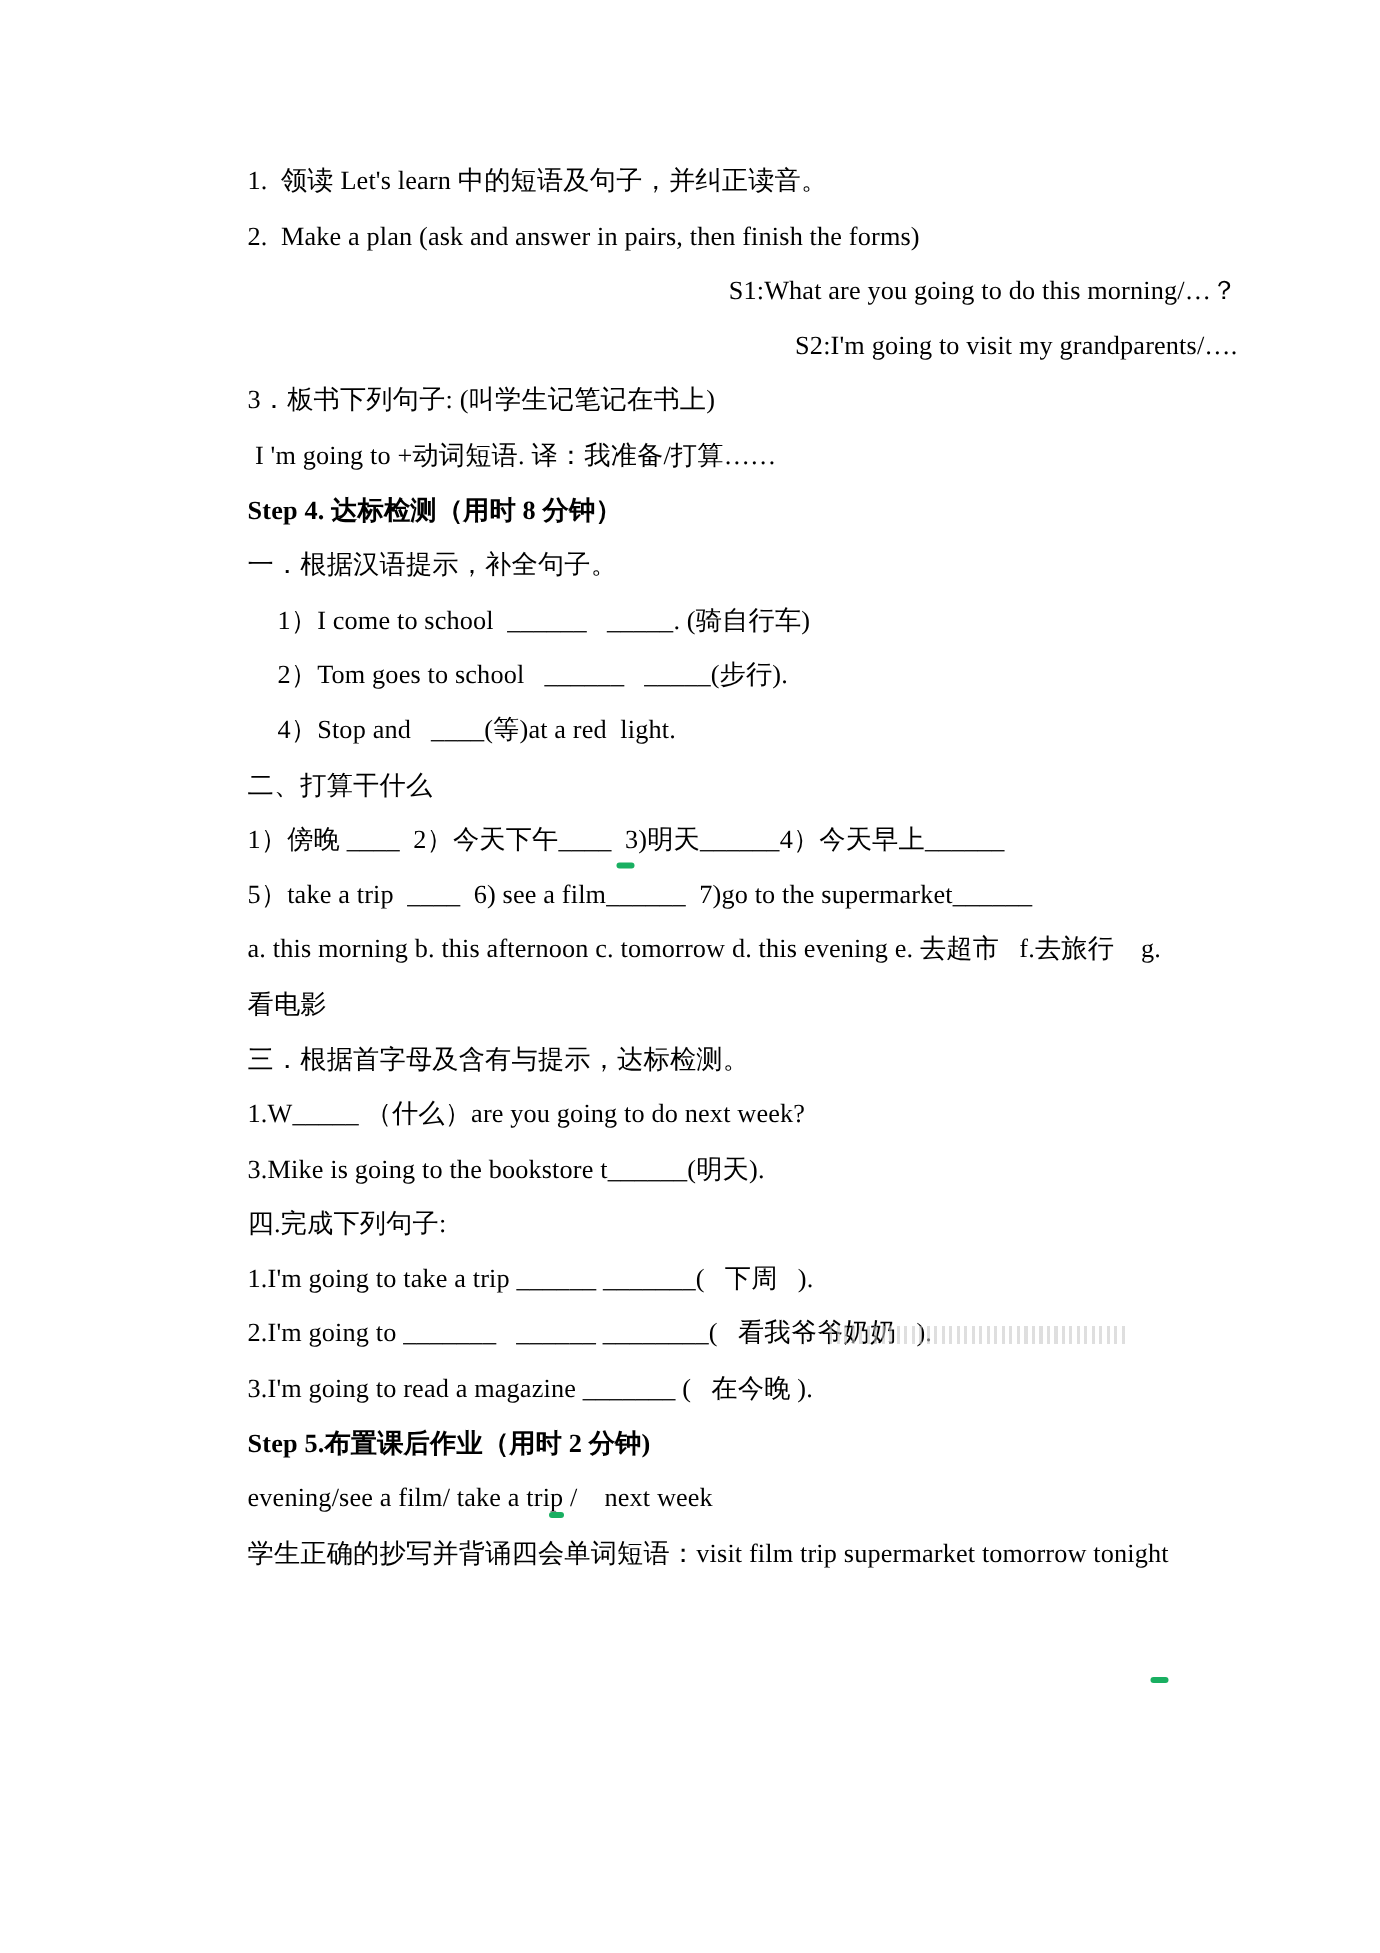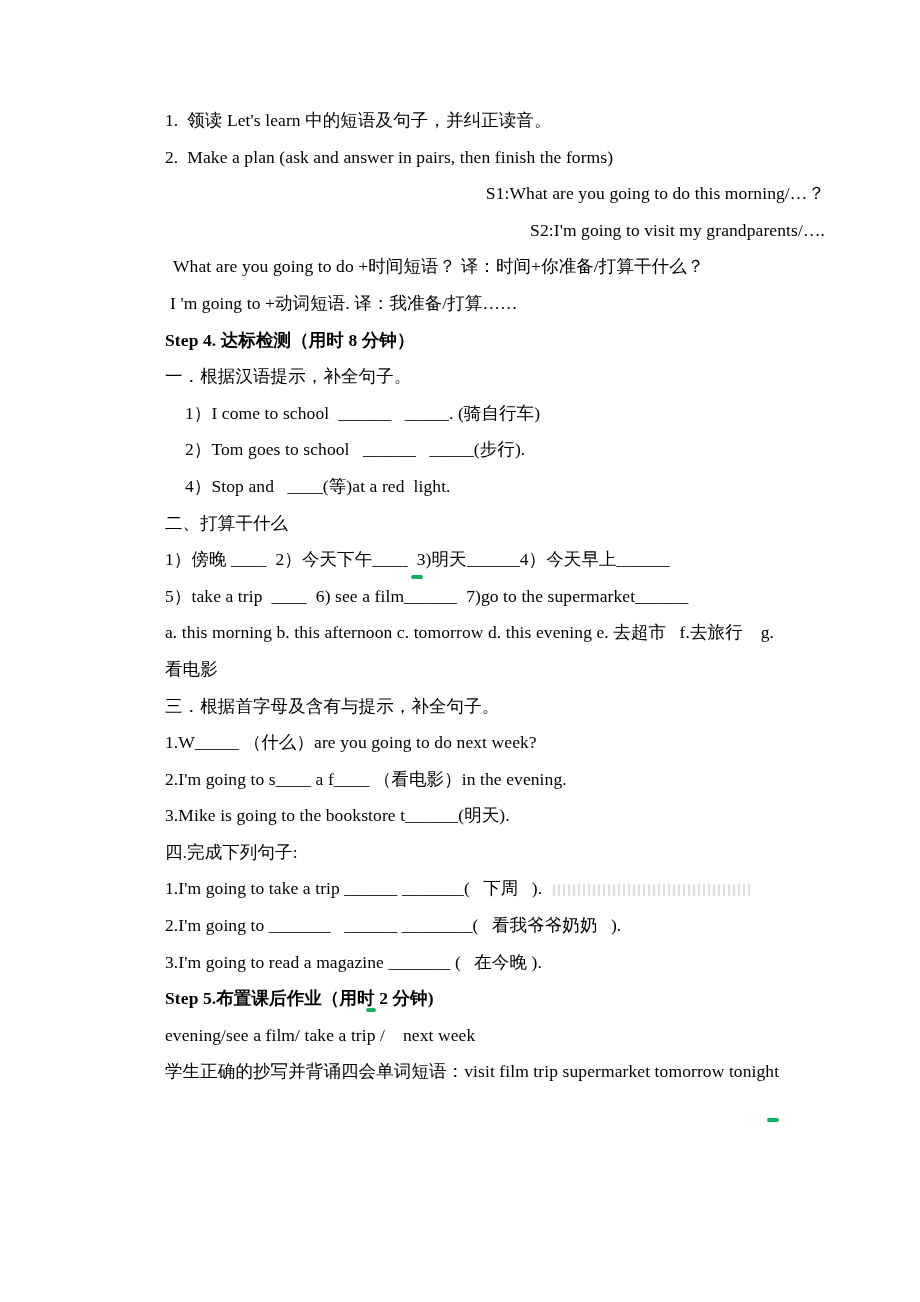--- a/index.html
+++ b/index.html
@@ -56,35 +56,34 @@
 </style>
 </head>
 <body>
 
 <div class="doc">
 
   <p class="line">1.  领读 Let's learn 中的短语及句子，并纠正读音。</p>
   <p class="line">2.  Make a plan (ask and answer in pairs, then finish the forms)</p>
   <p class="line ind-a">S1:What are you going to do this morning/…？</p>
   <p class="line ind-a">S2:I'm going to visit my grandparents/….</p>
-  <p class="line ind-b">What are you going to do +时间短语？ 译：时间+你准备/打算干什么？</p>
+  <p class="line">3．板书下列句子: (叫学生记笔记在书上)</p>
   <p class="line ind-c">I 'm going to +动词短语. 译：我准备/打算……</p>
   <p class="line bold">Step 4. 达标检测（用时 8 分钟）</p>
   <p class="line">一．根据汉语提示，补全句子。</p>
   <p class="line ind-d">1）I come to school  ______   _____. (骑自行车)</p>
   <p class="line ind-d">2）Tom goes to school   ______   _____(步行).</p>
   <p class="line ind-d">4）Stop and   ____(等)at a red  light.</p>
   <p class="line">二、打算干什么</p>
   <p class="line">1）傍晚 ____  2）今天下午____  3)明天______4）今天早上______</p>
   <p class="line">5）take a trip  ____  6) see a film______  7)go to the supermarket______</p>
   <p class="line">a. this morning b. this afternoon c. tomorrow d. this evening e. 去超市   f.去旅行    g.</p>
   <p class="line">看电影</p>
-  <p class="line">三．根据首字母及含有与提示，补全句子。</p>
+  <p class="line">三．根据首字母及含有与提示，达标检测。</p>
   <p class="line">1.W_____ （什么）are you going to do next week?</p>
-  <p class="line">2.I'm going to s____ a f____ （看电影）in the evening.</p>
   <p class="line">3.Mike is going to the bookstore t______(明天).</p>
   <p class="line">四.完成下列句子:</p>
   <p class="line">1.I'm going to take a trip ______ _______(   下周   ).</p>
   <p class="line">2.I'm going to _______   ______ ________(   看我爷爷奶奶   ).</p>
   <p class="line">3.I'm going to read a magazine _______ (   在今晚 ).</p>
   <p class="line bold">Step 5.布置课后作业（用时 2 分钟)</p>
   <p class="line">evening/see a film/ take a trip /    next week</p>
   <p class="line">学生正确的抄写并背诵四会单词短语：visit film trip supermarket tomorrow tonight</p>
 
   <span class="proof-mark pm-1"></span>

